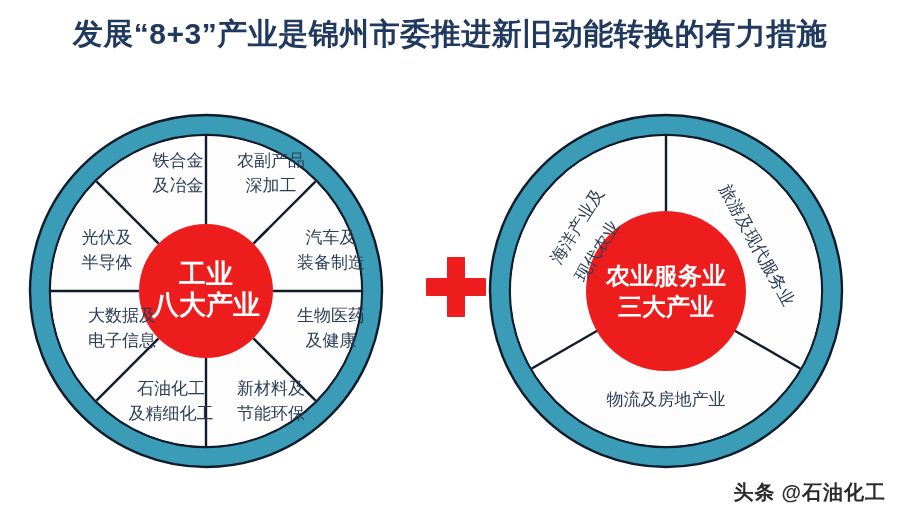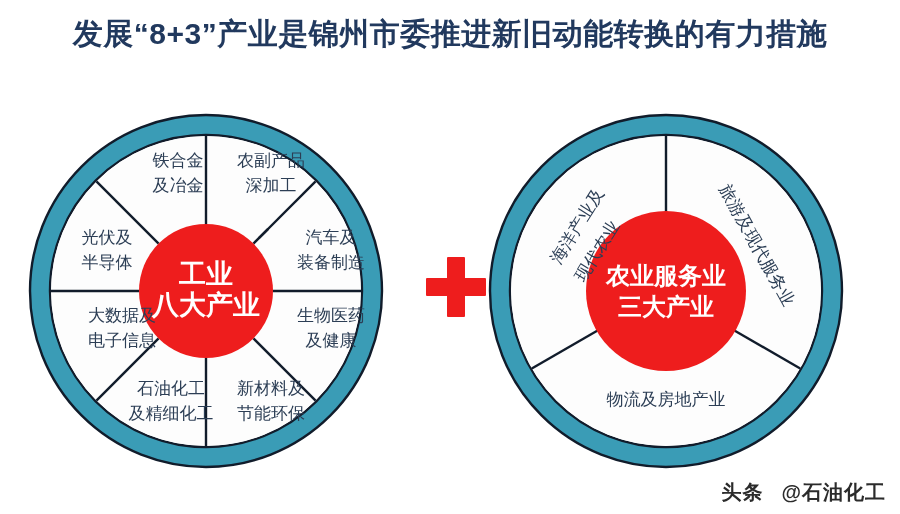--- a/index.html
+++ b/index.html
@@ -85,21 +85,21 @@
   #watermark {
     position: absolute;
     right: 14px;
     bottom: 8px;
     font-size: 20px;
     font-weight: bold;
     color: #2b2b2b;
     white-space: nowrap;
     letter-spacing: 1px;
   }
-  #watermark .wm-logo { margin-right: 18px; }
+  #watermark .wm-logo { margin-right: 6px; }
 
   
   .sector-label {
     font-family: "Liberation Sans", "DejaVu Sans", sans-serif;
     font-size: 17px;
     fill: #2c3e55;
     font-weight: normal;
   }
   .core-label {
     font-family: "Liberation Sans", "DejaVu Sans", sans-serif;

